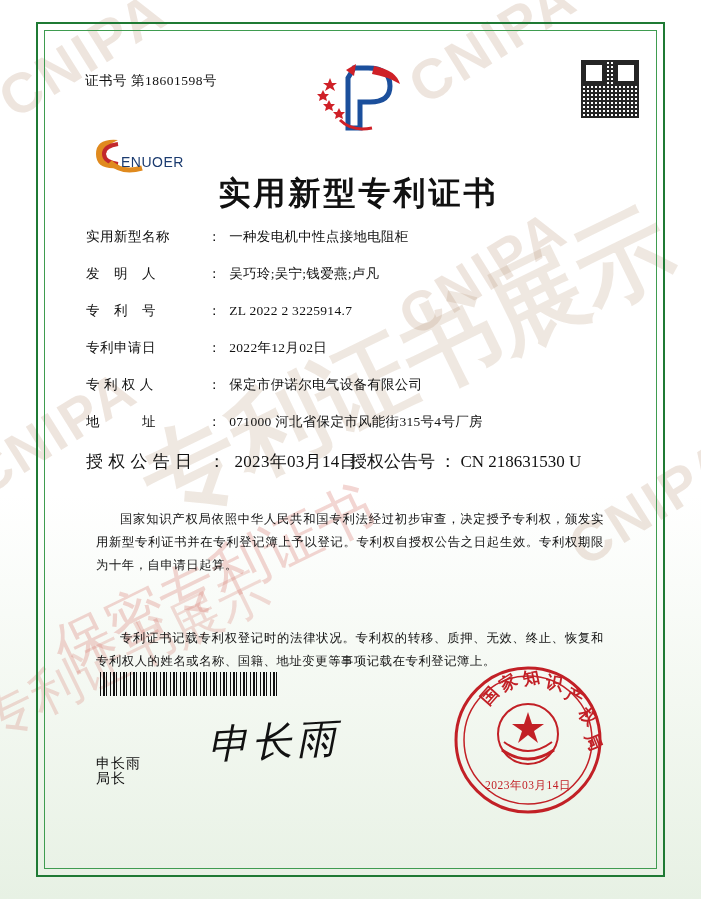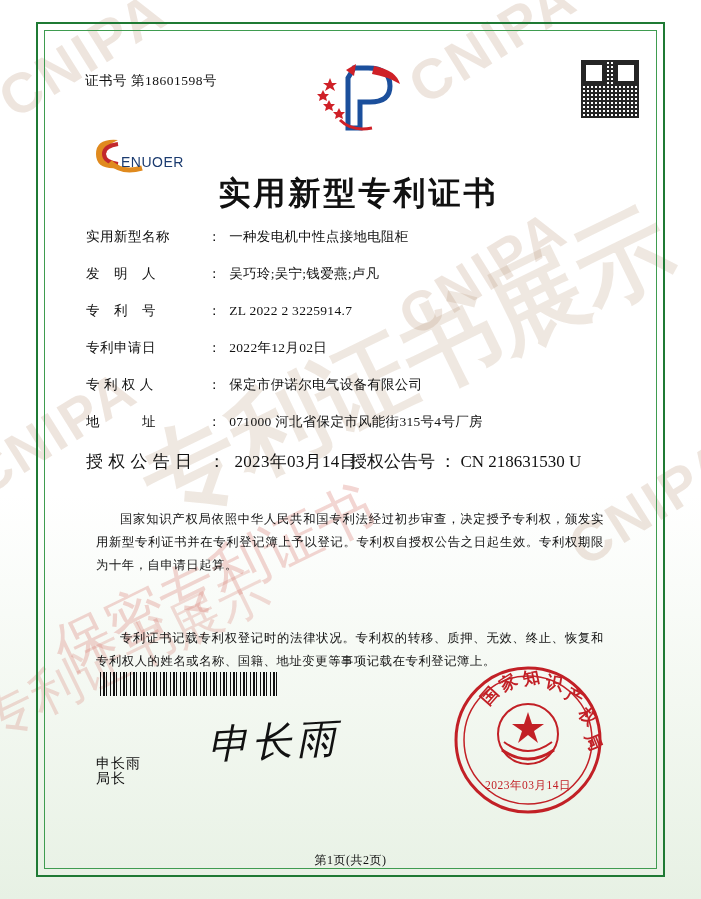--- a/index.html
+++ b/index.html
@@ -390,14 +390,13 @@
       <text x="52" y="28" transform="rotate(-32 52 28)">家</text>
       <text x="72" y="21" transform="rotate(-12 72 21)">知</text>
       <text x="93" y="23" transform="rotate(10 93 23)">识</text>
       <text x="112" y="33" transform="rotate(30 112 33)">产</text>
       <text x="126" y="50" transform="rotate(48 126 50)">权</text>
       <text x="133" y="72" transform="rotate(68 133 72)">局</text>
     </g>
   </svg>
   <div class="seal-date">2023年03月14日</div>
 
-  <div class="footer">第1页(共2页)</div>
 </div>
 
 </body></html>

